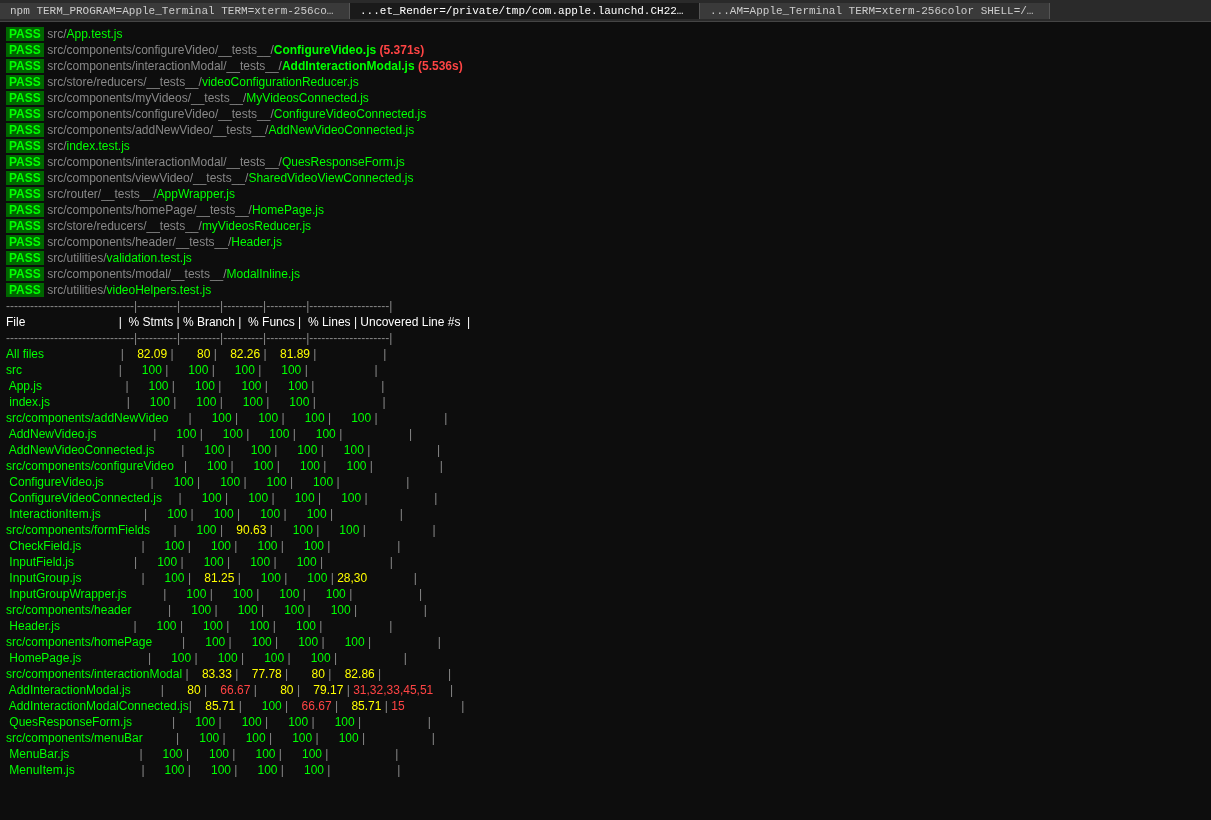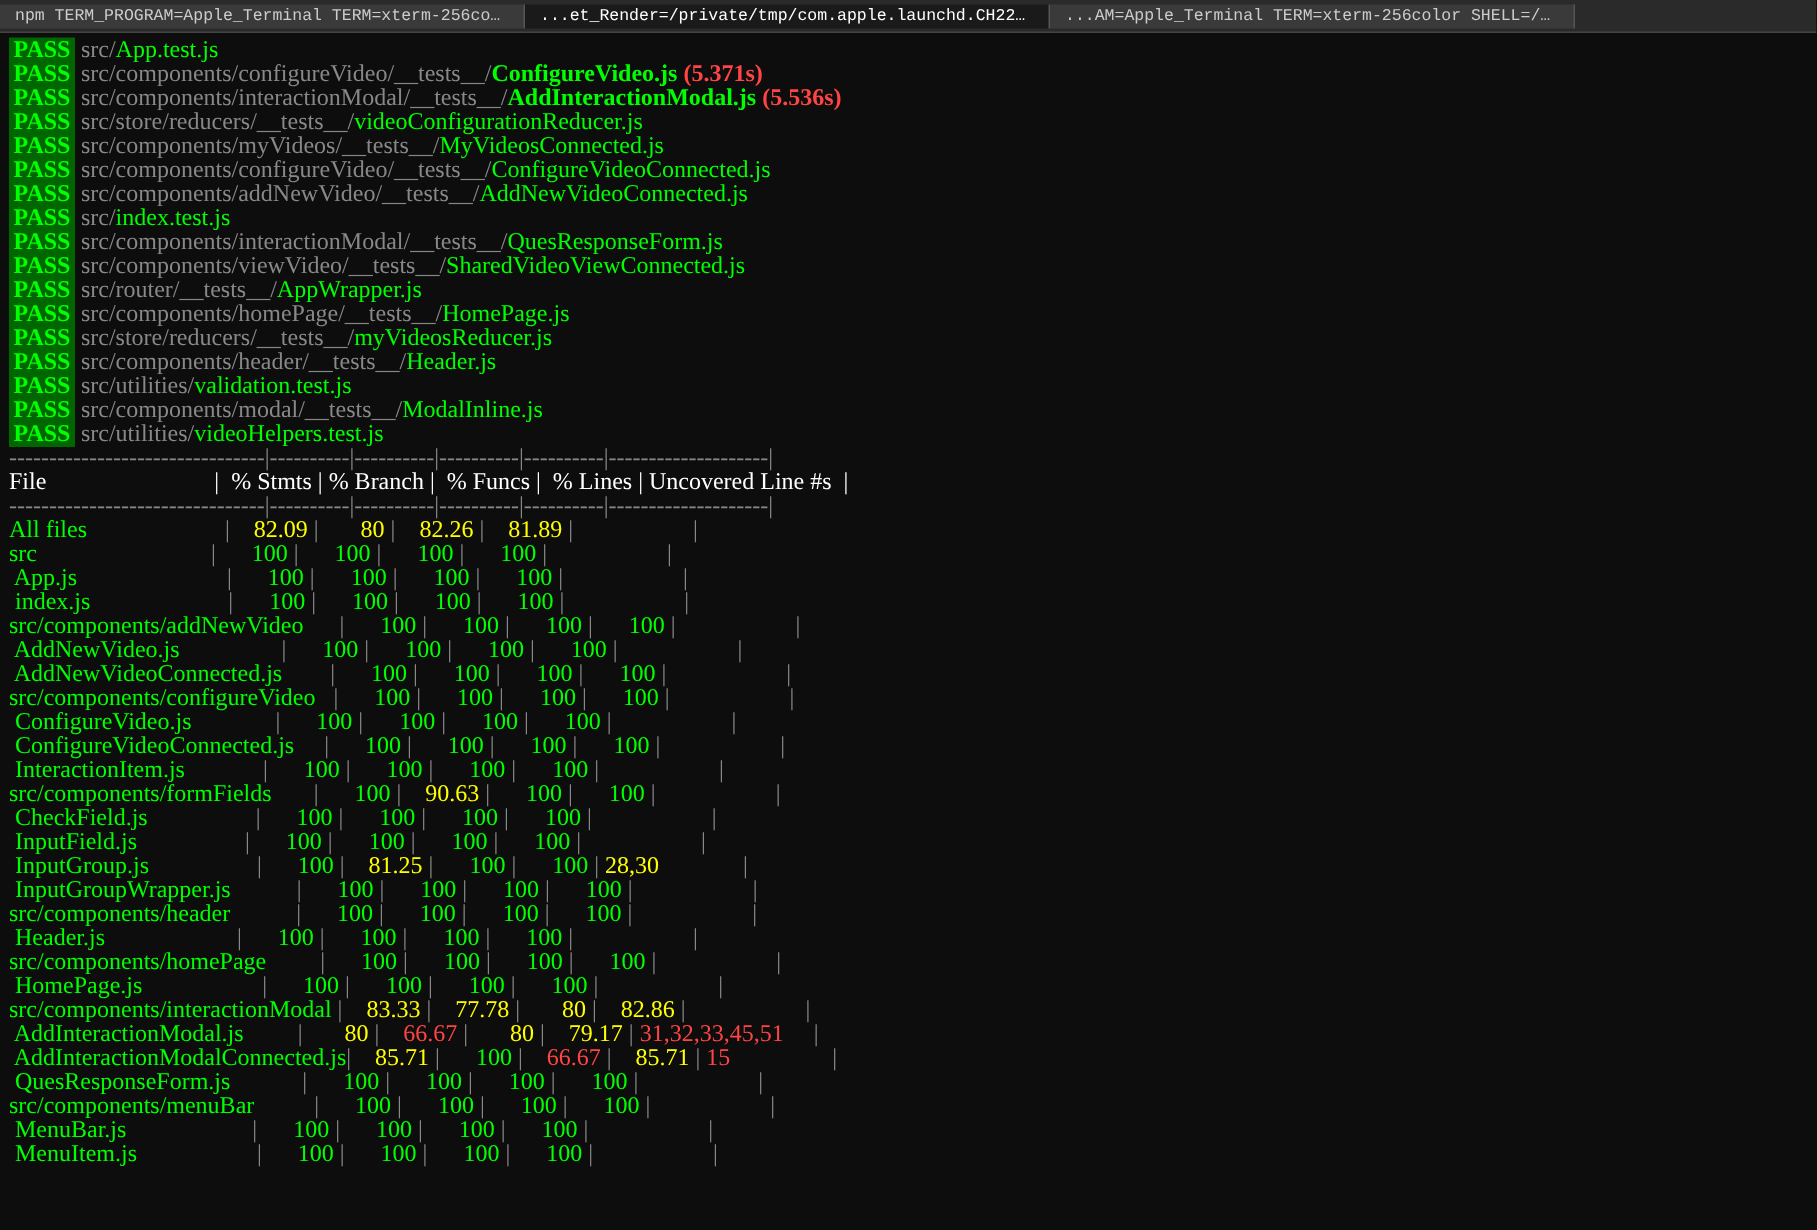--- a/index.html
+++ b/index.html
@@ -43,22 +43,22 @@
     }
     .main-terminal {
       flex: 1;
       padding: 4px 6px;
       overflow: hidden;
       background: #0d0d0d;
       line-height: 16px;
     }
     .highlight-red { color: #ff4444; font-weight: bold; }
     pre {
-      font-family: Liberation Serif, serif;
-      font-size: 16px;
+      font-family: Liberation Sans, sans-serif;
+      font-size: 12px;
       line-height: 16px;
       white-space: pre;
     }
   </style>
 </head>
 <body>
 
 <div class="terminal">
 
   <div class="title-bar">

